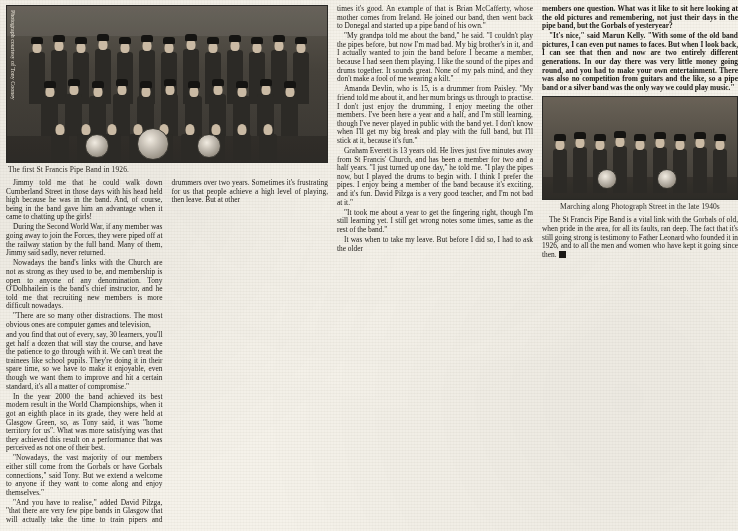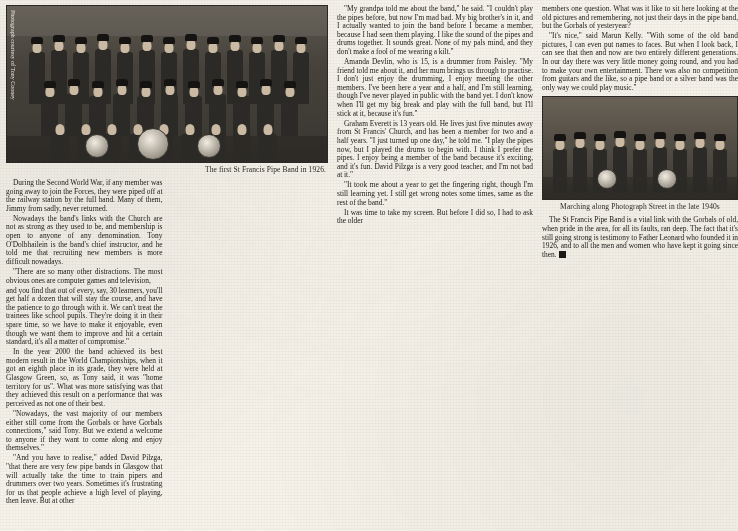--- a/index.html
+++ b/index.html
@@ -108,21 +108,21 @@
     position: absolute;
     background: radial-gradient(circle at 40% 35%, #efe9df, #9c958a 70%, #6f6a62);
     border-radius: 50%;
     border: 1px solid #3a3832;
   }
   .photo-caption {
     font-family: "Liberation Serif", serif;
     font-size: 7.5px;
     line-height: 10px;
     color: #2c2a26;
-    text-align: right;
+    text-align: left;
     padding: 2px 2px 0 2px;
     letter-spacing: 0.1px;
   }
   .photo-caption.right {
     text-align: center;
   }
   .sidecap-box {
     position: absolute;
     left: 0px;
     top: 0px;
@@ -327,43 +327,45 @@
 
           <div class="sidecap-box">
             <div class="sidecap-inner">Photograph courtesy of Tony Cooney</div>
           </div>
         </div>
         <div class="photo-caption">The first St Francis Pipe Band in 1926.</div>
       </div>
 
       <div class="twocol-inner">
         <div class="body-text">
-          <p>During the Second World War, if any member was going away to join the Forces, they were piped off at the railway station by the full band. Many of them, Jimmy from sadly, never returned.</p>
+          <p>Jimmy told me that he could walk down Cumberland Street in those days with his head held high because he was in the band. And, of course, being in the band gave him an advantage when it came to chatting up the girls!</p>
+          <p>During the Second World War, if any member was going away to join the Forces, they were piped off at the railway station by the full band. Many of them, Jimmy said sadly, never returned.</p>
           <p>Nowadays the band's links with the Church are not as strong as they used to be, and membership is open to anyone of any denomination. Tony O'Dolbhailein is the band's chief instructor, and he told me that recruiting new members is more difficult nowadays.</p>
           <p>"There are so many other distractions. The most obvious ones are computer games and television,</p>
           <p class="noindent">and you find that out of every, say, 30 learners, you'll get half a dozen that will stay the course, and have the patience to go through with it. We can't treat the trainees like school pupils. They're doing it in their spare time, so we have to make it enjoyable, even though we want them to improve and hit a certain standard, it's all a matter of compromise."</p>
           <p>In the year 2000 the band achieved its best modern result in the World Championships, when it got an eighth place in its grade, they were held at Glasgow Green, so, as Tony said, it was "home territory for us". What was more satisfying was that they achieved this result on a performance that was perceived as not one of their best.</p>
           <p>"Nowadays, the vast majority of our members either still come from the Gorbals or have Gorbals connections," said Tony. But we extend a welcome to anyone if they want to come along and enjoy themselves."</p>
           <p>"And you have to realise," added David Pilzga, "that there are very few pipe bands in Glasgow that will actually take the time to train pipers and drummers over two years. Sometimes it's frustrating for us that people achieve a high level of playing, then leave. But at other</p>
         </div>
       </div>
     </div>
 
     <div class="col col-2">
       <div class="body-text">
+        <p class="noindent">times it's good. An example of that is Brian McCafferty, whose mother comes from Ireland. He joined our band, then went back to Donegal and started up a pipe band of his own."</p>
         <p>"My grandpa told me about the band," he said. "I couldn't play the pipes before, but now I'm mad bad. My big brother's in it, and I actually wanted to join the band before I became a member, because I had seen them playing. I like the sound of the pipes and drums together. It sounds great. None of my pals mind, and they don't make a fool of me wearing a kilt."</p>
         <p>Amanda Devlin, who is 15, is a drummer from Paisley. "My friend told me about it, and her mum brings us through to practise. I don't just enjoy the drumming, I enjoy meeting the other members. I've been here a year and a half, and I'm still learning, though I've never played in public with the band yet. I don't know when I'll get my big break and play with the full band, but I'll stick at it, because it's fun."</p>
         <p>Graham Everett is 13 years old. He lives just five minutes away from St Francis' Church, and has been a member for two and a half years. "I just turned up one day," he told me. "I play the pipes now, but I played the drums to begin with. I think I prefer the pipes. I enjoy being a member of the band because it's exciting, and it's fun. David Pilzga is a very good teacher, and I'm not bad at it."</p>
         <p>"It took me about a year to get the fingering right, though I'm still learning yet. I still get wrong notes some times, same as the rest of the band."</p>
-        <p>It was time to take my screen. But before I did so, I had to ask the older</p>
+        <p>It was when to take my leave. But before I did so, I had to ask the older</p>
       </div>
     </div>
 
     <div class="col col-3">
-      <div class="body-text" style="height:auto;">
+      <div class="body-text" style="height:auto;font-weight:bold;">
         <p class="noindent">members one question. What was it like to sit here looking at the old pictures and remembering, not just their days in the pipe band, but the Gorbals of yesteryear?</p>
         <p>"It's nice," said Marun Kelly. "With some of the old band pictures, I can even put names to faces. But when I look back, I can see that then and now are two entirely different generations. In our day there was very little money going round, and you had to make your own entertainment. There was also no competition from guitars and the like, so a pipe band or a silver band was the only way we could play music."</p>
       </div>
 
       <div class="photo-wrap" style="margin-top:4px;">
         <div class="photo photo-2">
           <div class="ph-rowband" style="bottom:0;height:22px;background:rgba(0,0,0,0.22)"></div>
           <div class="figure" style="left:10px;bottom:6px;width:14px;height:44px;">
               <div class="fig-head"></div>
               <div class="fig-hat"></div>

